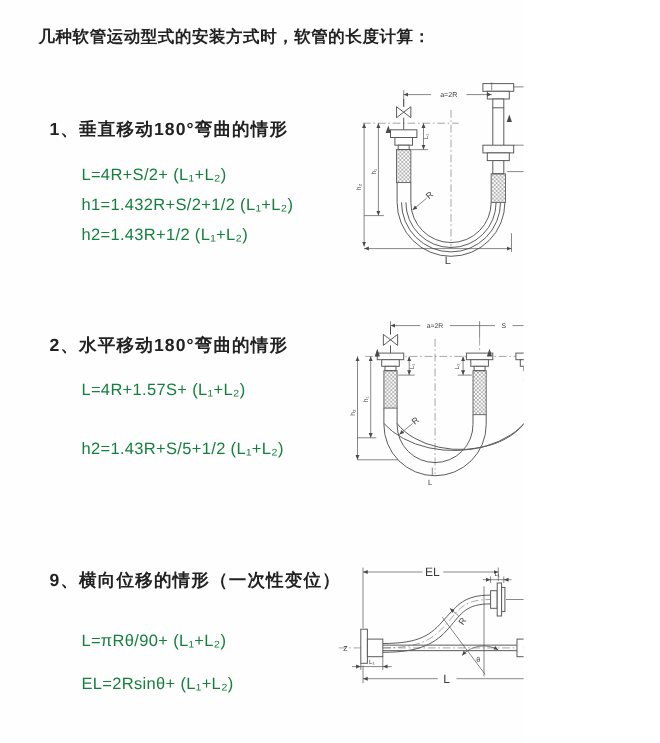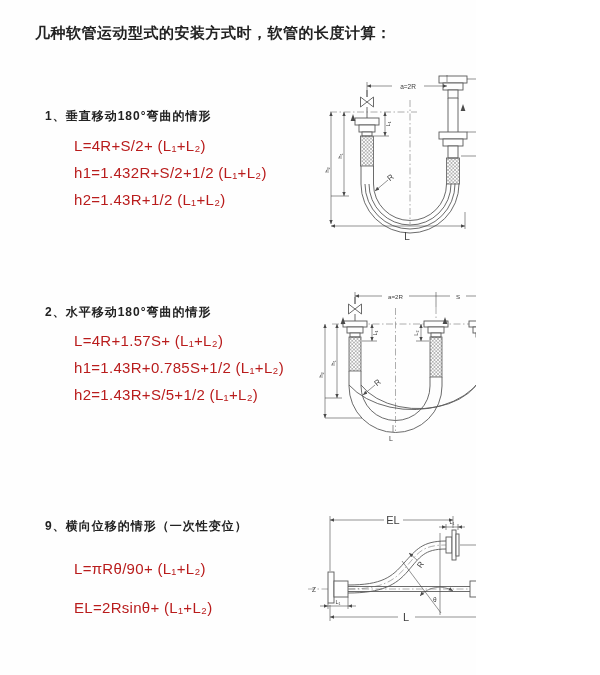--- a/index.html
+++ b/index.html
@@ -5,25 +5,26 @@
   html,body{margin:0;padding:0;background:#fff;}
   .page{
     position:relative;width:476px;height:675px;background:#fefefe;overflow:hidden;
     font-family:"Liberation Sans","DejaVu Sans",sans-serif;color:#2b2b2b;
   }
   .title{
     position:absolute;left:35px;top:24px;font-size:15px;font-weight:700;
     letter-spacing:0.5px;color:#222;
   }
   .sec-head{
-    position:absolute;left:45px;font-size:12px;font-weight:700;letter-spacing:1px;color:#222;
+    position:absolute;left:45px;font-size:16px;font-weight:700;letter-spacing:1px;color:#222;
   }
   .formula{
-    position:absolute;left:74px;font-size:15px;font-weight:400;letter-spacing:0.3px;color:#b91c1c;
+    position:absolute;left:74px;font-size:15px;font-weight:400;letter-spacing:0.3px;color:#15803d;
     white-space:pre;
+    margin-top:14px;
   }
   .diag{position:absolute;}
   svg text{font-family:"Liberation Sans","DejaVu Sans",sans-serif;fill:#3d3d3d;}
   svg .ln{stroke:#5a5a5a;stroke-width:0.9;fill:none;}
   svg .fit{stroke:#5a5a5a;stroke-width:0.9;fill:#fefefe;}
   svg .dim{stroke:#4a4a4a;stroke-width:0.6;fill:none;}
   svg .cl{stroke:#6a6a6a;stroke-width:0.55;fill:none;stroke-dasharray:7 2.5 1.5 2.5;}
   svg .arrfill{fill:#4a4a4a;stroke:none;}
 </style>
 </head>
@@ -33,21 +34,20 @@
 
   <div class="title">几种软管运动型式的安装方式时，软管的长度计算：</div>
 
   <div class="sec-head" style="top:108px">1、垂直移动180°弯曲的情形</div>
   <div class="formula" style="top:137px">L=4R+S/2+ (L₁+L₂)</div>
   <div class="formula" style="top:164px">h1=1.432R+S/2+1/2 (L₁+L₂)</div>
   <div class="formula" style="top:191px">h2=1.43R+1/2 (L₁+L₂)</div>
 
   <div class="sec-head" style="top:304px">2、水平移动180°弯曲的情形</div>
   <div class="formula" style="top:332px">L=4R+1.57S+ (L₁+L₂)</div>
-  <div class="formula" style="top:359px">h1=1.43R+0.785S+1/2 (L₁+L₂)</div>
   <div class="formula" style="top:386px">h2=1.43R+S/5+1/2 (L₁+L₂)</div>
 
   <div class="sec-head" style="top:518px">9、横向位移的情形（一次性变位）</div>
   <div class="formula" style="top:560px">L=πRθ/90+ (L₁+L₂)</div>
   <div class="formula" style="top:599px">EL=2Rsinθ+ (L₁+L₂)</div>
 
   <svg class="diag" style="left:315px;top:72px" width="235" height="185" viewBox="0 0 235 185">
     <defs>
       <marker id="ar" viewBox="0 0 10 10" refX="9" refY="5" markerWidth="8" markerHeight="8" orient="auto-start-reverse">
         <path d="M0,1.2 L9,5 L0,8.8 Z" class="arrfill"></path>

